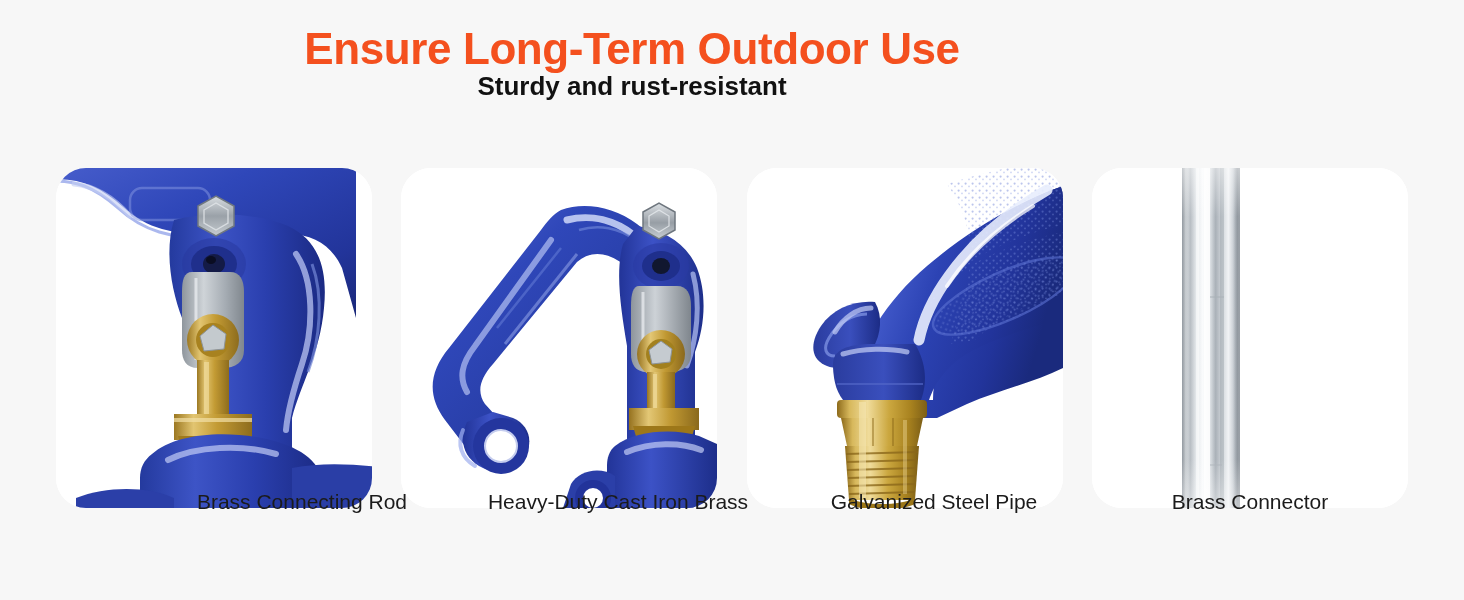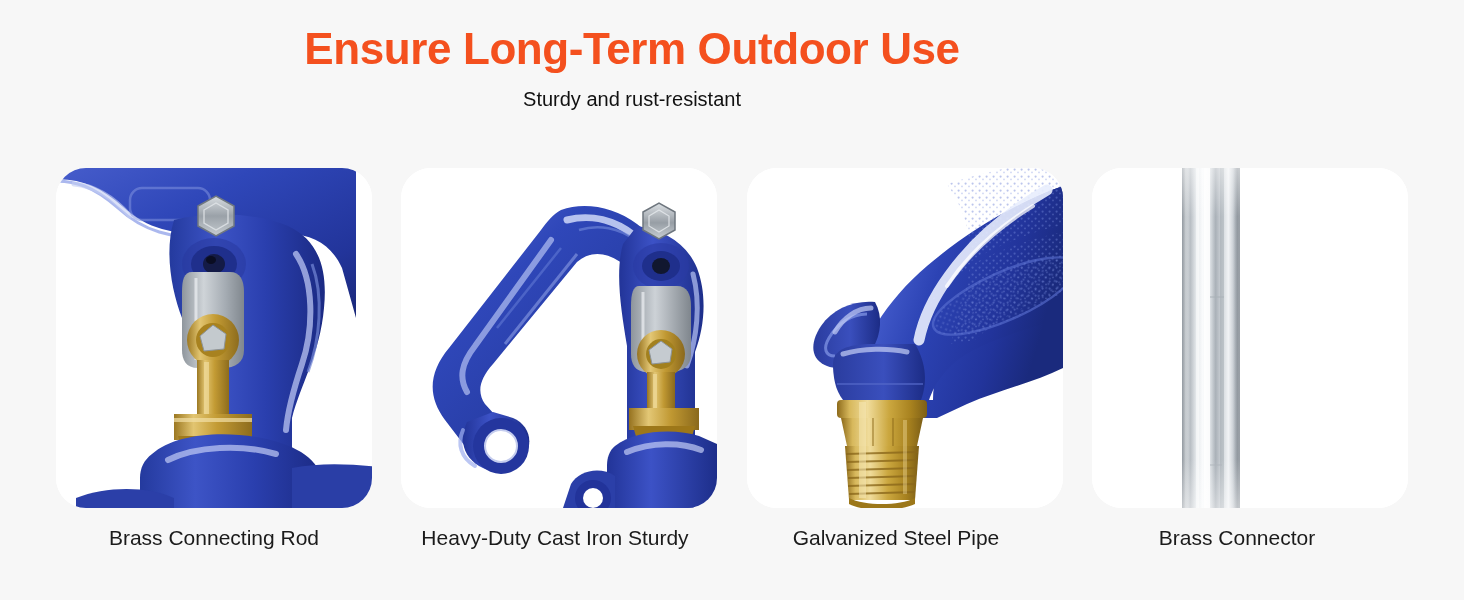--- a/index.html
+++ b/index.html
@@ -29,24 +29,24 @@
   .headline {
     font-size: 44px;
     font-weight: bold;
     color: #f4501e;
     letter-spacing: -0.4px;
     line-height: 1.05;
     margin: 0;
     font-family: "Liberation Sans", sans-serif;
   }
   .subhead {
-    font-size: 20px;
-    font-weight: normal;
+    font-size: 26px;
+    font-weight: bold;
     color: #111111;
-    margin: 16px 0 0 0;
+    margin: 0 0 0 0;
     line-height: 1.1;
     font-family: "Liberation Sans", sans-serif;
   }
 
   
   .cards {
     position: absolute;
     left: 56px;
     top: 168px;
     width: 1352px;
@@ -71,26 +71,25 @@
   .card-media svg {
     display: block;
     width: 100%;
     height: 100%;
   }
 
   
   .captions {
     position: absolute;
     left: 56px;
-    top: 520px;
+    top: 484px;
     width: 1352px;
     height: 50px;
     display: flex;
-    justify-content: flex-start;
-    gap: 25px;
+    justify-content: flex-end;
   }
   .caption {
     width: 316px;
     text-align: center;
     font-size: 21px;
     color: #1b1b1b;
     line-height: 36px;
     font-family: "Liberation Sans", sans-serif;
     white-space: nowrap;
   }
@@ -446,18 +445,18 @@
             <rect x="90" y="-8" width="58" height="356" fill="url(#c4fade)"></rect>
           </g>
         </svg>
       </div>
     </div>
 
   </div>
 
   <div class="captions">
     <div class="caption">Brass Connecting Rod</div>
-    <div class="caption">Heavy-Duty Cast Iron Sturdy</div>
+    <div class="caption">Heavy-Duty Cast Iron Brass</div>
     <div class="caption">Galvanized Steel Pipe</div>
     <div class="caption">Brass Connector</div>
   </div>
 
 </div>
 
 </body></html>

